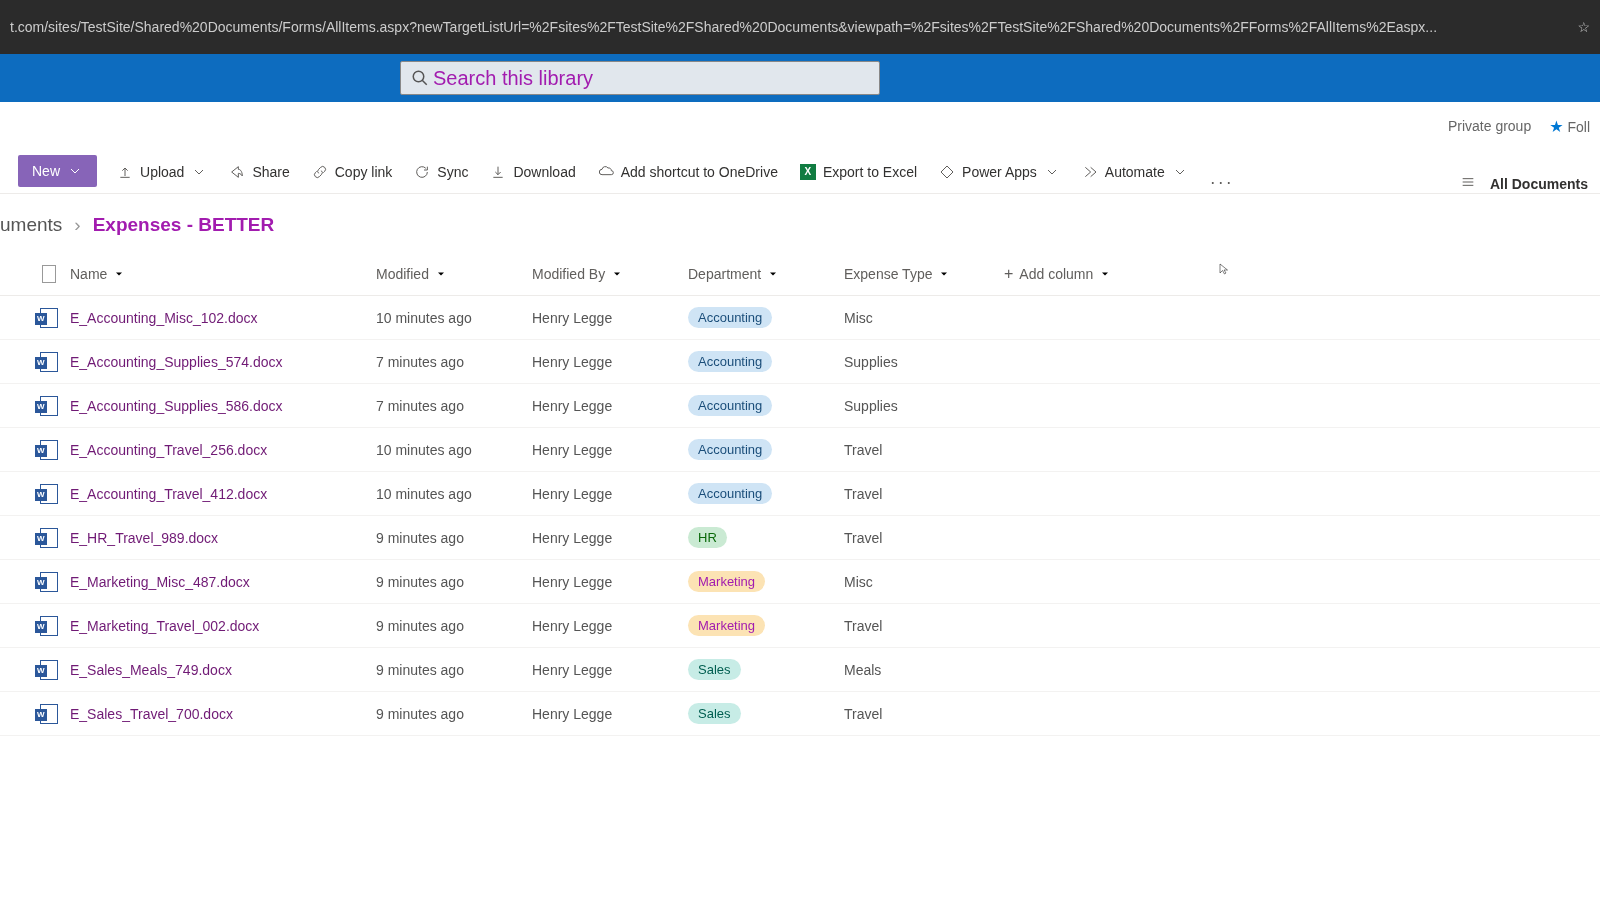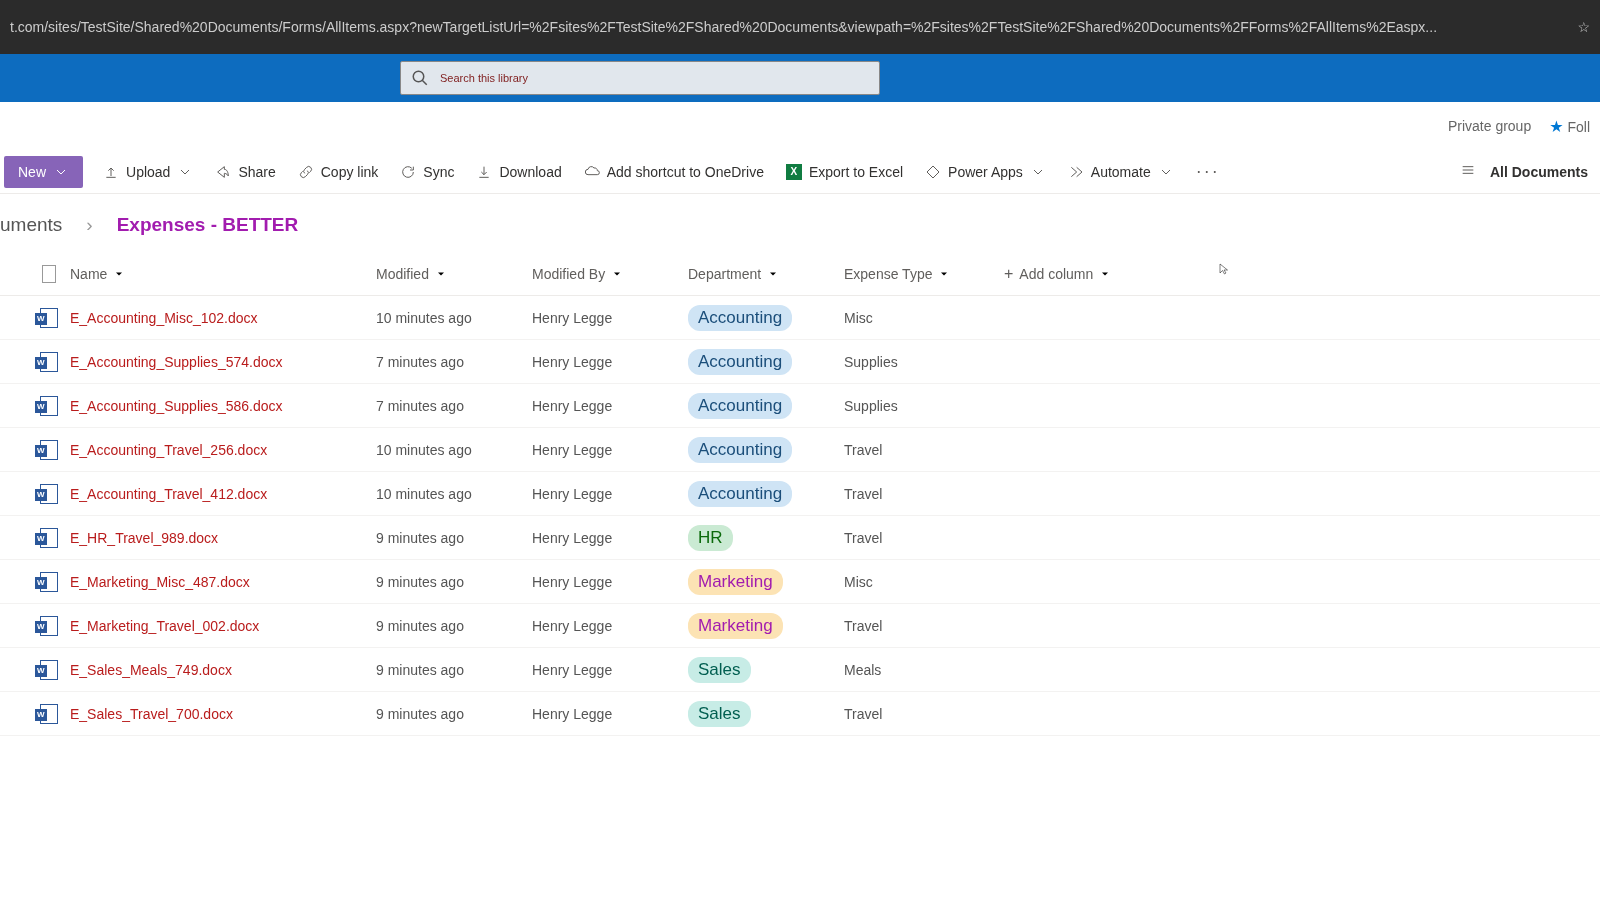--- a/index.html
+++ b/index.html
@@ -2,60 +2,60 @@
 <html><head>
 <meta charset="utf-8">
 <style>
   * { box-sizing: border-box; margin: 0; padding: 0; font-family: "Segoe UI", Arial, sans-serif; }
   body { background: #fff; color: #323130; overflow-x: hidden; width: 1600px; }
   .addr-bar { background: #2b2b2b; color: #ccc; font-size: 14px; padding: 19px 10px; white-space: nowrap; overflow: hidden; text-overflow: ellipsis; display: flex; align-items: center; }
   .addr-bar .star { margin-left: auto; color: #ccc; }
   .suite-bar { background: #0d6cbf; height: 48px; display: flex; align-items: center; }
   .search-box { margin-left: 400px; width: 480px; height: 34px; background: #e1e7ed; border: 1px solid #888; border-radius: 2px; display: flex; align-items: center; padding: 0 10px; }
   .search-box svg { width: 18px; height: 18px; stroke: #555; fill: none; stroke-width: 2; }
-  .search-box span { margin-left: 11px; color: #7f1d1d; font-size: 11px; }
+  .search-box span { margin-left: 4px; color: #a21caf; font-size: 20px; }
   .group-row { height: 48px; display: flex; align-items: center; justify-content: flex-end; padding-right: 10px; font-size: 14px; color: #666; gap: 18px; }
   .group-row .star-icon { color: #0078d4; font-size: 16px; }
-  .cmd-bar { height: 44px; border-bottom: 1px solid #edebe9; display: flex; align-items: center; padding-left: 4px; gap: 2px; font-size: 14px; }
+  .cmd-bar { height: 44px; border-bottom: 1px solid #edebe9; display: flex; align-items: flex-end; padding-left: 18px; gap: 2px; font-size: 14px; }
   .cmd-btn { display: inline-flex; align-items: center; gap: 7px; padding: 0 10px; height: 100%; cursor: pointer; white-space: nowrap; }
   .cmd-btn.new { background: #8764b8; color: #fff; padding: 0 14px; height: 32px; margin: 6px 8px 6px 0; border-radius: 2px; }
   .cmd-btn svg, .chev svg { width: 16px; height: 16px; stroke: #605e5c; fill: none; stroke-width: 1.5; }
   .cmd-btn.new svg { stroke: #fff; }
   .excel-ico { width: 16px; height: 16px; background: #107c41; color: #fff; font-size: 10px; font-weight: bold; display: inline-flex; align-items: center; justify-content: center; }
   .dots { font-size: 18px; letter-spacing: 2px; color: #605e5c; padding: 0 10px; cursor: pointer; }
   .right-cmds { margin-left: auto; display: flex; align-items: center; gap: 10px; padding-right: 8px; }
   .rec-dot { width: 8px; height: 8px; background: #d13438; border-radius: 50%; position: relative; top: -8px; left: 4px; }
-  .breadcrumb { display: flex; align-items: center; gap: 24px; padding: 20px 0 16px 0; font-size: 19px; }
+  .breadcrumb { display: flex; align-items: center; gap: 12px; padding: 20px 0 16px 0; font-size: 19px; }
   .breadcrumb .sep { color: #999; }
   .breadcrumb .current { font-weight: 600; color: #a21caf; }
   .breadcrumb .parent { color: #555; }
   .table { width: 100%; }
   .thead, .trow { display: flex; align-items: center; height: 44px; border-bottom: 1px solid #f3f2f1; font-size: 14px; }
   .thead { color: #605e5c; font-weight: 400; border-bottom: 1px solid #edebe9; }
   .thead .th { display: flex; align-items: center; gap: 6px; cursor: pointer; }
   .col-check { width: 32px; display: flex; justify-content: center; }
   .col-icon { width: 34px; display: flex; justify-content: center; }
   .col-name { width: 310px; padding-left: 4px; }
   .col-mod { width: 156px; }
   .col-by { width: 156px; }
   .col-dept { width: 156px; }
   .col-exp { width: 160px; }
   .col-add { width: 160px; }
   .doc-ico { width: 18px; height: 20px; background: #fff; border: 1px solid #2b579a; position: relative; }
   .doc-ico::before { content: ""; position: absolute; left: -6px; top: 4px; width: 12px; height: 12px; background: #2b579a; }
   .doc-ico::after { content: "W"; position: absolute; left: -4px; top: 5px; font-size: 8px; color: #fff; font-weight: bold; }
   .th-doc { width: 14px; height: 18px; border: 1px solid #999; }
   .chev-down { width: 12px; height: 12px; }
-  .tag { display: inline-block; padding: 3px 10px; border-radius: 12px; font-size: 17px; }
+  .tag { display: inline-block; padding: 3px 10px; border-radius: 12px; font-size: 13px; }
   .tag-acc { background: #cfe4f5; color: #1b4e7a; }
   .tag-hr { background: #caead3; color: #0b6a0b; }
   .tag-mkt { background: #fce3b4; color: #a21caf; }
   .tag-sales { background: #c7ece6; color: #005e50; }
   .trow { color: #555; }
-  .trow .col-name { color: #b91c1c; }
+  .trow .col-name { color: #701a75; }
   .cursor { position: absolute; width: 12px; height: 18px; pointer-events: none; }
   .content { padding-left: 0; }
   .add-col { color: #605e5c; display: flex; align-items: center; gap: 8px; }
   .plus { font-size: 16px; color: #605e5c; }
   .lines-ico svg { width:16px; height:16px; stroke:#605e5c; fill:none; stroke-width:1.5; }
 </style>
 </head>
 <body>
 
 <div class="addr-bar">

